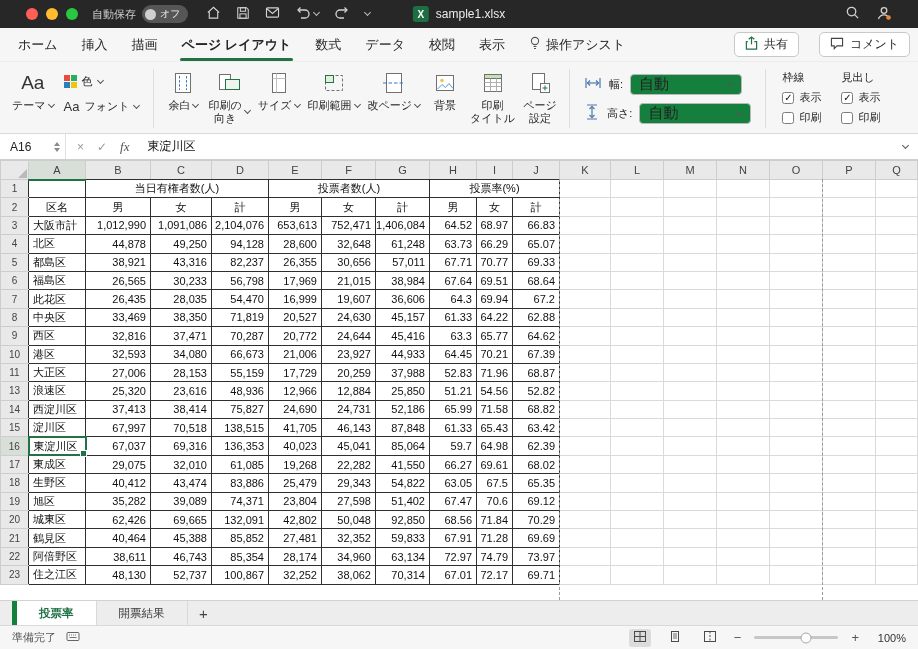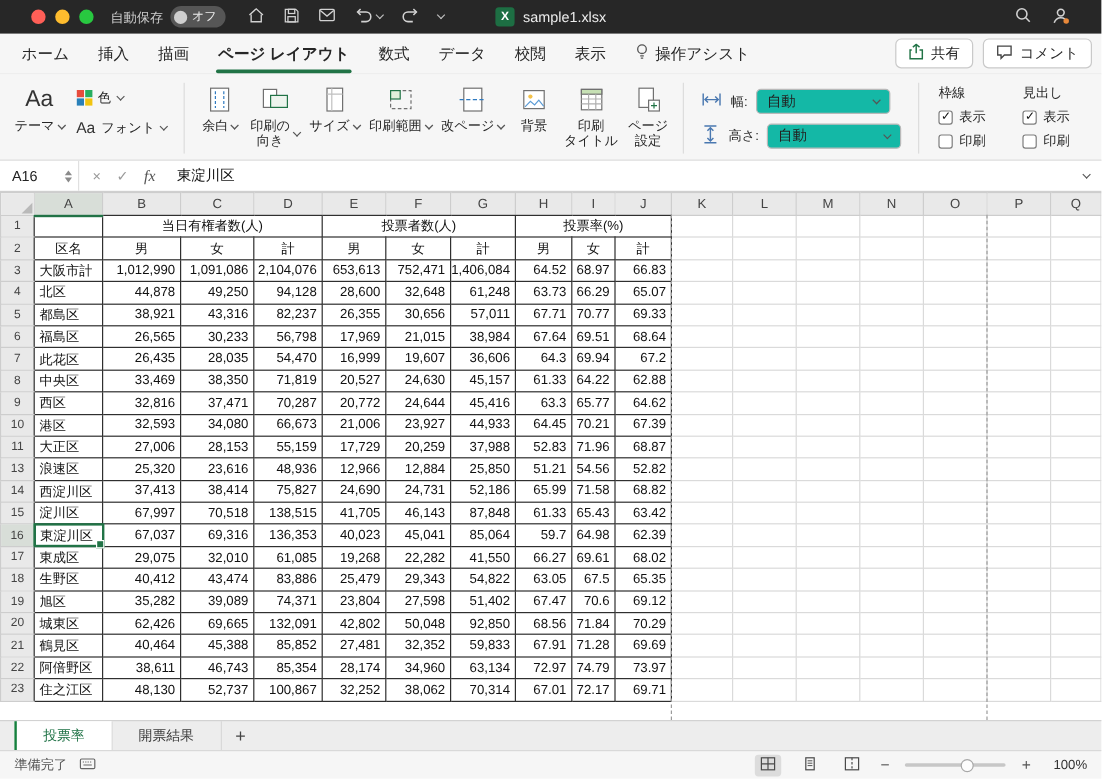--- a/index.html
+++ b/index.html
@@ -20,41 +20,41 @@
 .tchev{width:5px;height:5px;border-right:1.2px solid #bdbdbd;border-bottom:1.2px solid #bdbdbd;transform:rotate(45deg);margin-top:-3px}
 .title-center{position:absolute;left:50%;top:0;height:100%;transform:translateX(-50%);display:flex;align-items:center;gap:7px;font-size:12px;color:#ececec}
 .xl-icon{width:16px;height:16px;border-radius:3px;background:#1d6e43;color:#fff;font-size:10px;font-weight:bold;display:flex;align-items:center;justify-content:center}
 .title-right{margin-left:auto;display:flex;align-items:center;gap:16px}
 
 
 .ribbon-tabs{flex:0 0 32px;background:#f6f6f6;display:flex;align-items:stretch;padding:0 6px;border-bottom:1px solid #ececec}
 .rtab{display:flex;align-items:center;gap:5px;padding:0 12px;font-size:13px;color:#262626;position:relative}
 .rtab.active{font-weight:bold}
 .rtab.active::after{content:"";position:absolute;left:10px;right:10px;bottom:0;height:3px;background:#217346;border-radius:2px}
-.tab-actions{margin-left:auto;display:flex;align-items:flex-start;gap:8px;padding:4px 2px}
+.tab-actions{margin-left:auto;display:flex;align-items:flex-start;gap:20px;padding:4px 2px}
 .act-btn{display:flex;align-items:center;gap:6px;border:1px solid #c9c9c9;background:#fff;border-radius:5px;padding:3px 10px;font-size:12px;color:#262626}
 
 
 .ribbon{flex:0 0 72px;background:#f6f6f6;border-bottom:1px solid #d9d9d9;display:flex;align-items:stretch;padding:5px 8px 3px;gap:2px}
 .rsep{width:1px;background:#ddd;margin:2px 6px}
 .rgroup{display:flex;align-items:flex-start}
 .bigbtn{display:flex;flex-direction:column;align-items:center;min-width:42px;padding:2px 4px;gap:2px}
 .bicon{height:28px;display:flex;align-items:center;justify-content:center}
 .blabel{font-size:11px;color:#262626;text-align:center;line-height:1.15;display:flex;align-items:center;gap:3px}
 .blabel span{white-space:pre-line}
 .chev{display:inline-block;width:5px;height:5px;border-right:1.3px solid #555;border-bottom:1.3px solid #555;transform:rotate(45deg);margin-top:-2px;flex:0 0 auto}
 .theme-aa{font-size:19px;color:#333}
 .stackcol{display:flex;flex-direction:column;justify-content:center;gap:8px;padding:6px 2px}
 .smallbtn{display:flex;align-items:center;gap:5px;font-size:11px;color:#262626;padding:1px 4px}
 .palette{display:grid;grid-template-columns:6px 6px;grid-template-rows:6px 6px;gap:1px}
 .palette i{display:block}
 .scalegrp{display:flex;flex-direction:column;justify-content:center;gap:8px;padding:2px 6px}
 .scalerow{display:flex;align-items:center;gap:7px;font-size:11px;color:#262626}
-.dropdown{width:112px;height:21px;background:#14b8a6;border:1px solid #b9b9b9;border-radius:4px;display:flex;align-items:center;justify-content:space-between;padding:0 8px;font-size:12px;color:#222}
-.sheetopt{display:flex;gap:31px;padding:3px 8px 0}
+.dropdown{width:112px;height:21px;background:#15803d;border:1px solid #b9b9b9;border-radius:4px;display:flex;align-items:center;justify-content:space-between;padding:0 8px;font-size:15px;color:#222}
+.sheetopt{display:flex;gap:20px;padding:3px 8px 0}
 .optcol{display:flex;flex-direction:column;gap:5px;font-size:11px;color:#262626}
 .optrow{display:flex;align-items:center;gap:5px}
 .cb{width:12px;height:12px;border:1px solid #7d7d7d;border-radius:2.5px;background:#fff;display:flex;align-items:center;justify-content:center;font-size:10px;line-height:1;color:#111}
 .cb.checked::after{content:"\2713";font-weight:bold}
 
 
 .fbar{flex:0 0 26px;background:#fff;border-bottom:1px solid #cfcfcf;display:flex;align-items:stretch;font-size:12px;color:#222}
 .namebox{flex:0 0 66px;display:flex;align-items:center;padding-left:10px;position:relative;border-right:1px solid #e0e0e0}
 .stepper{position:absolute;right:5px;top:0;height:100%;display:flex;flex-direction:column;justify-content:center;gap:2px}
 .stepper i{width:0;height:0;border-left:3.5px solid transparent;border-right:3.5px solid transparent}
@@ -82,21 +82,21 @@
 .sheet th.selrow{background:#d8ded8;border-right:2px solid #217346}
 .sheet td.sel{position:relative;overflow:visible;outline:2px solid #217346;outline-offset:-1px}
 .sheet td.sel::after{content:"";position:absolute;right:-2px;bottom:-2px;width:5px;height:5px;background:#217346;border:1px solid #fff}
 .corner{position:relative;background:#e9e9e9;border:1px solid #cdcdcd}
 .corner::after{content:"";position:absolute;right:1px;bottom:1px;border-bottom:9px solid #b9b9b9;border-left:9px solid transparent}
 .pbreak{position:absolute;top:19px;bottom:0;width:0;border-left:1px dashed #9b9b9b;pointer-events:none}
 
 
 .tabbar{flex:0 0 25px;background:#ededed;border-top:1px solid #d2d2d2;display:flex;align-items:stretch;padding-left:12px}
 .stab{display:flex;align-items:center;padding:0 22px;font-size:11.5px;color:#3a3a3a;border-right:1px solid #d9d9d9}
-.stab.active{background:#fff;color:#1e7145;font-weight:normal;border-left:2px solid #15803d}
+.stab.active{background:#fff;color:#1e7145;font-weight:bold;border-left:5px solid #15803d}
 .addsheet{display:flex;align-items:center;justify-content:center;width:32px;font-size:15px;color:#444}
 
 
 .status{flex:0 0 24px;background:#f6f6f6;border-top:1px solid #d9d9d9;display:flex;align-items:center;font-size:11px;color:#555;padding:0 12px;gap:10px}
 .status-right{margin-left:auto;display:flex;align-items:center;gap:13px}
 .viewico{width:22px;height:18px;display:flex;align-items:center;justify-content:center;border-radius:3px}
 .viewico.active{background:#dcdcdc}
 .zbtn{color:#555;font-size:13px}
 .zslider{width:84px;height:3px;background:#c7c7c7;border-radius:2px;position:relative}
 .zknob{position:absolute;top:50%;left:62%;transform:translate(-50%,-50%);width:11px;height:11px;border-radius:50%;background:#fdfdfd;border:1px solid #a8a8a8}

